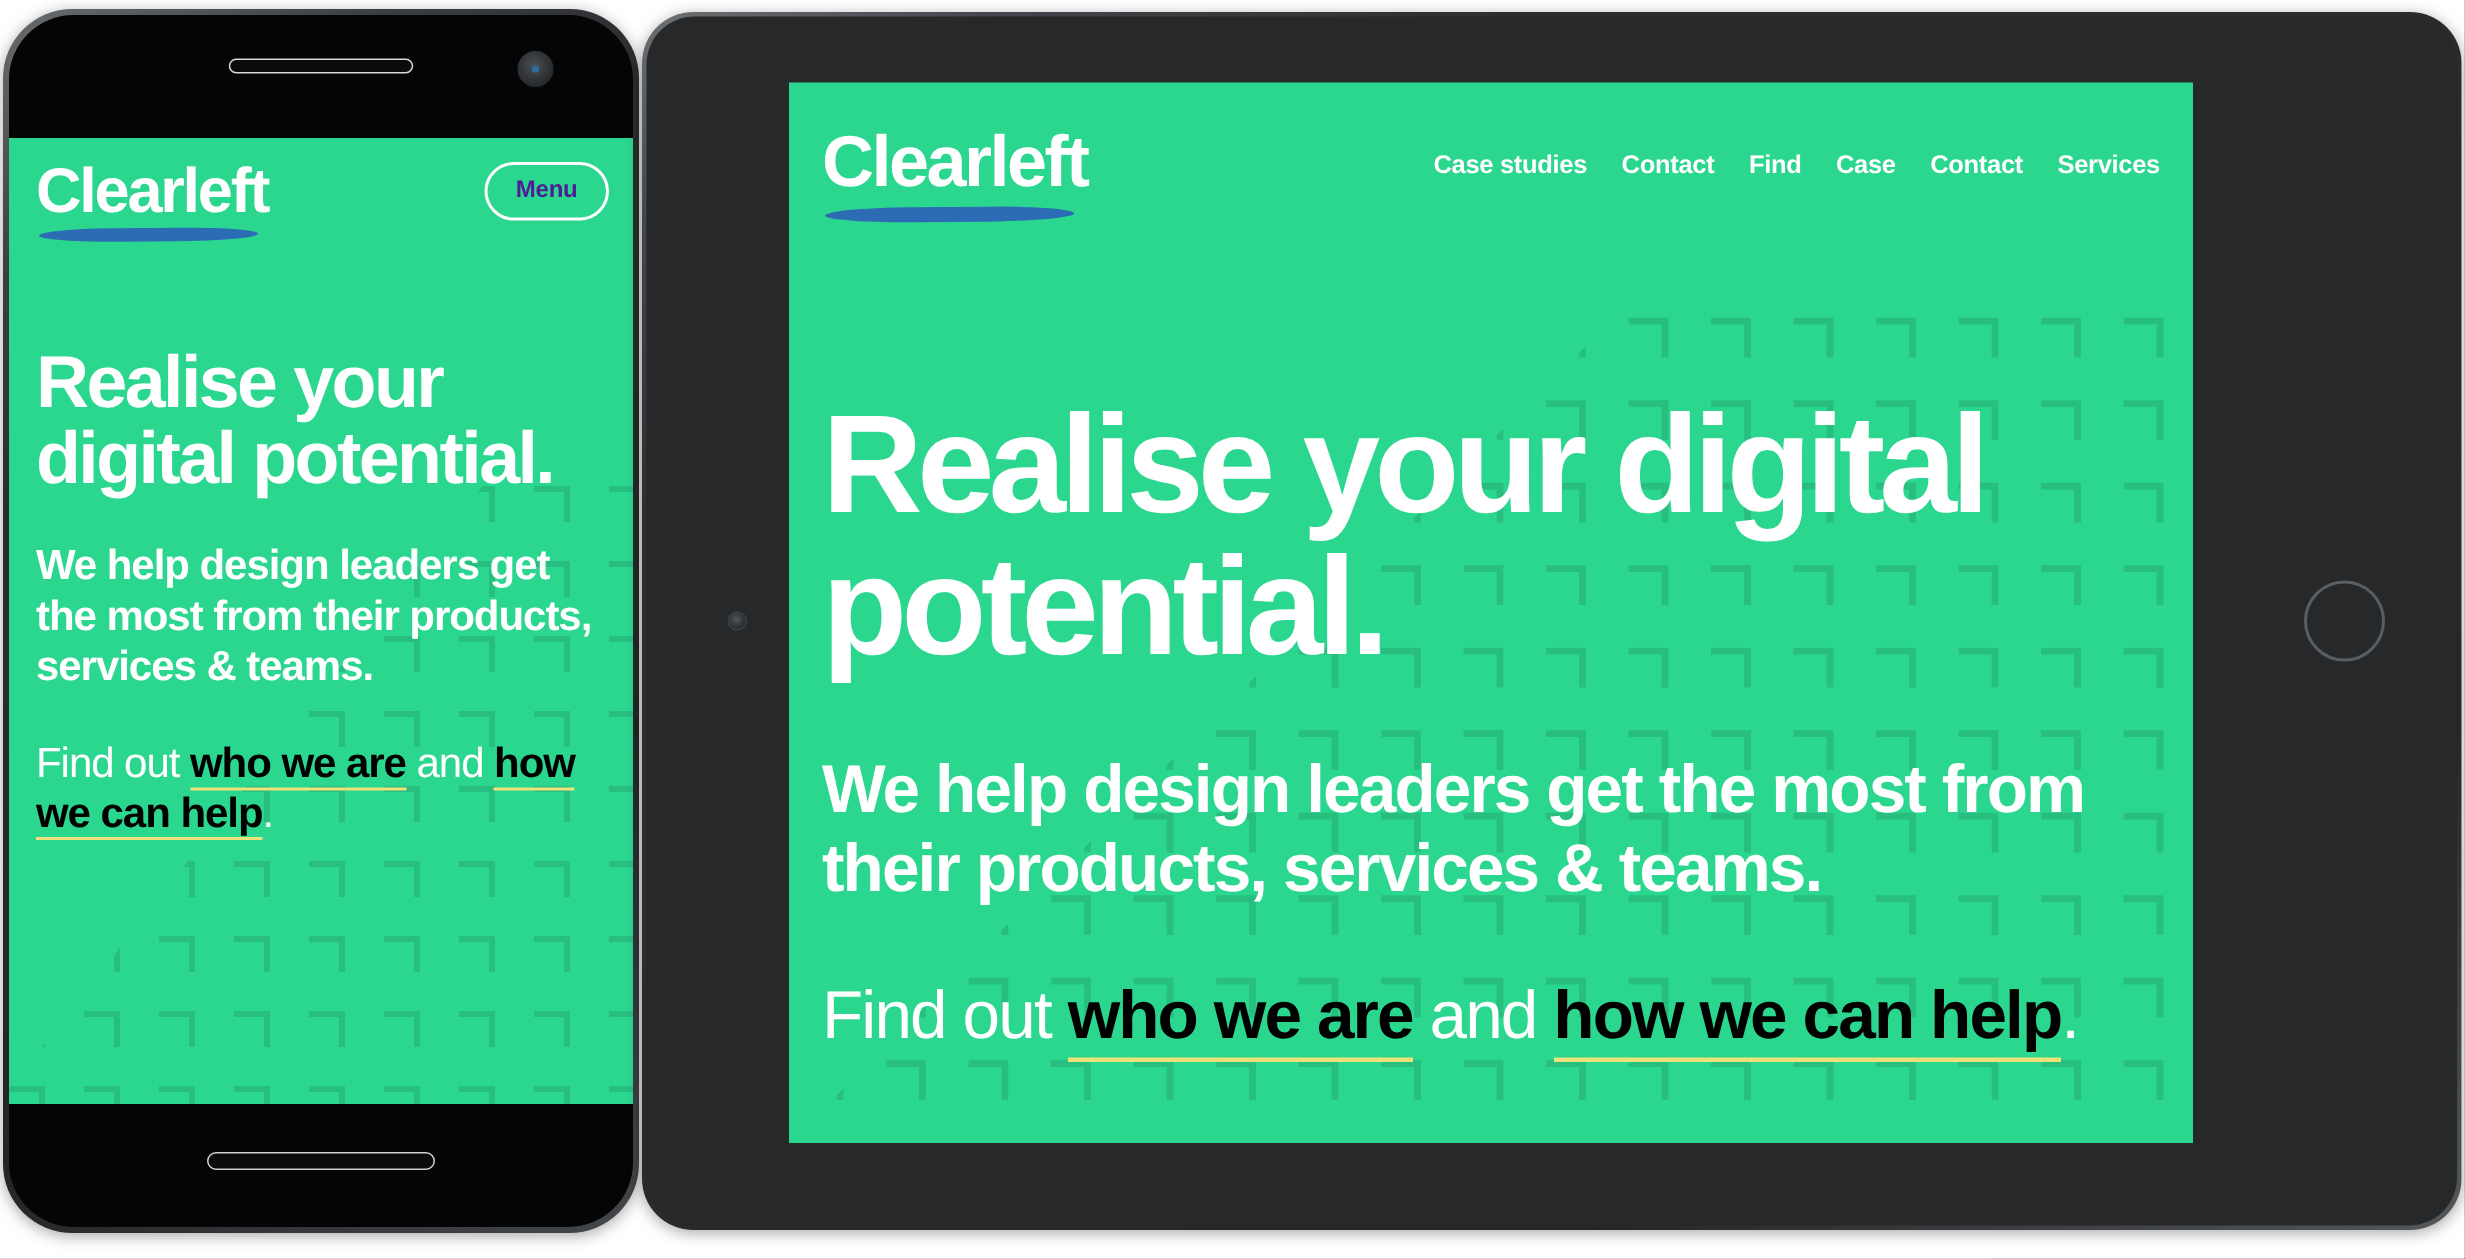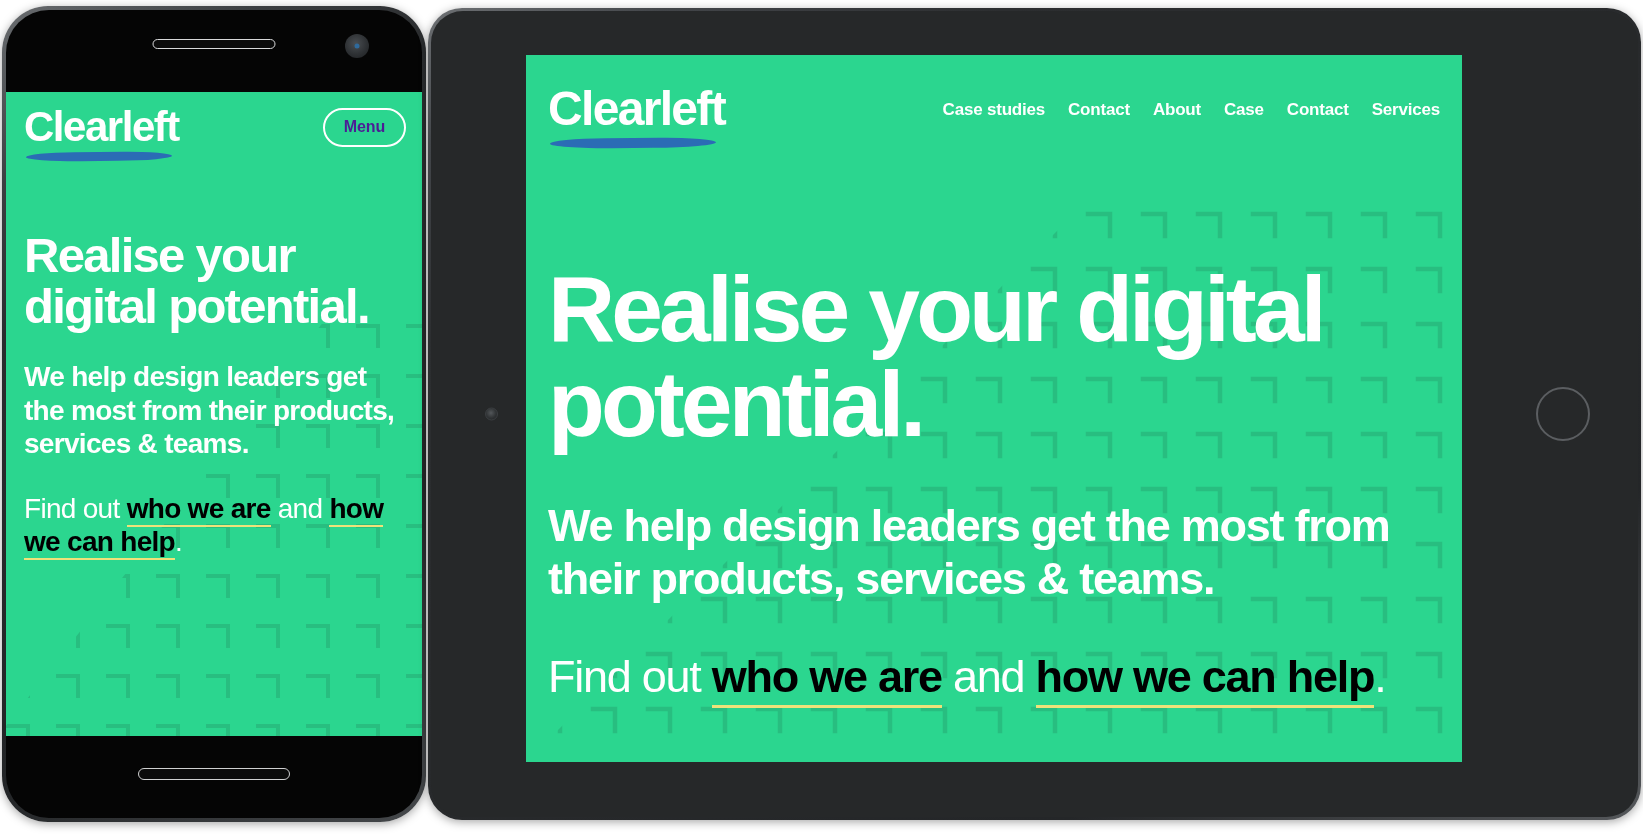--- a/index.html
+++ b/index.html
@@ -630,21 +630,21 @@
           </svg>
 
           <div class="t-header">
             <div class="brand-logo t-logo">
               <span>Clearleft</span>
               <span class="brand-stroke"></span>
             </div>
             <nav class="t-nav">
               <a href="#">Case studies</a>
               <a href="#">Contact</a>
-              <a href="#">About</a>
+              <a href="#">Find</a>
               <a href="#">Case</a>
               <a href="#">Contact</a>
               <a href="#">Services</a>
             </nav>
           </div>
 
           <div class="t-body">
             <h1 class="t-h1">Realise your digital potential.</h1>
             <p class="t-lede">We help design leaders get the most from their products, services &amp; teams.</p>
             <p class="t-find">

